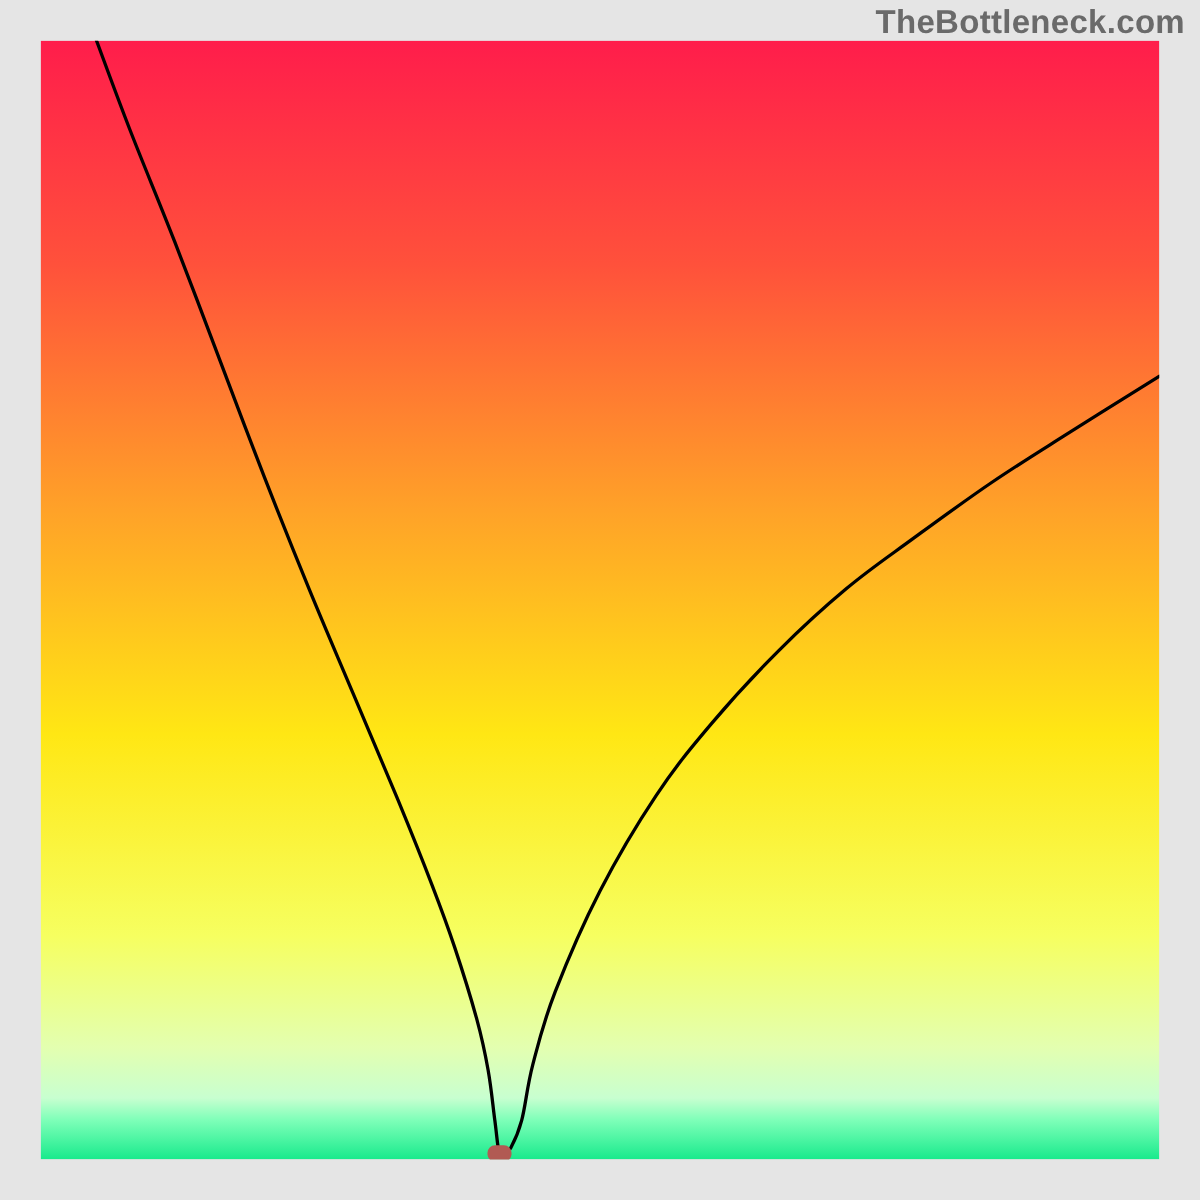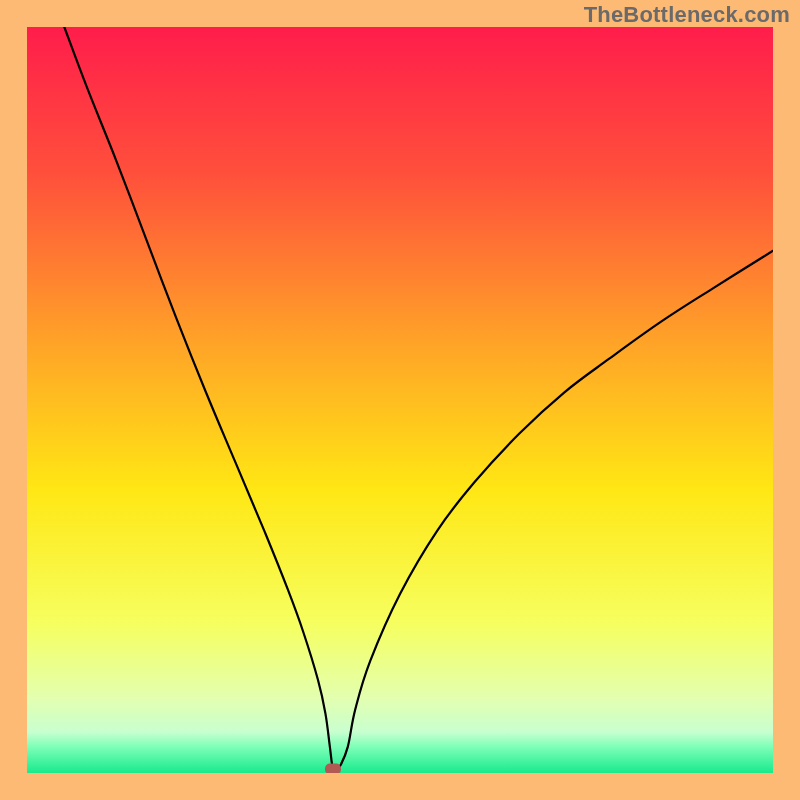--- a/index.html
+++ b/index.html
@@ -8,21 +8,21 @@
     width: 800px;
     height: 800px;
     background: #000;
     font-family: Arial, Helvetica, sans-serif;
     overflow: hidden;
   }
   .frame {
     position: relative;
     width: 800px;
     height: 800px;
-    background: #fdba74;
+    background: #e5e5e5;
   }
   .watermark {
     position: absolute;
     top: 2px;
     right: 10px;
     color: #6a6a6a;
     font-size: 22px;
     font-weight: 600;
     letter-spacing: 0.2px;
     z-index: 10;

